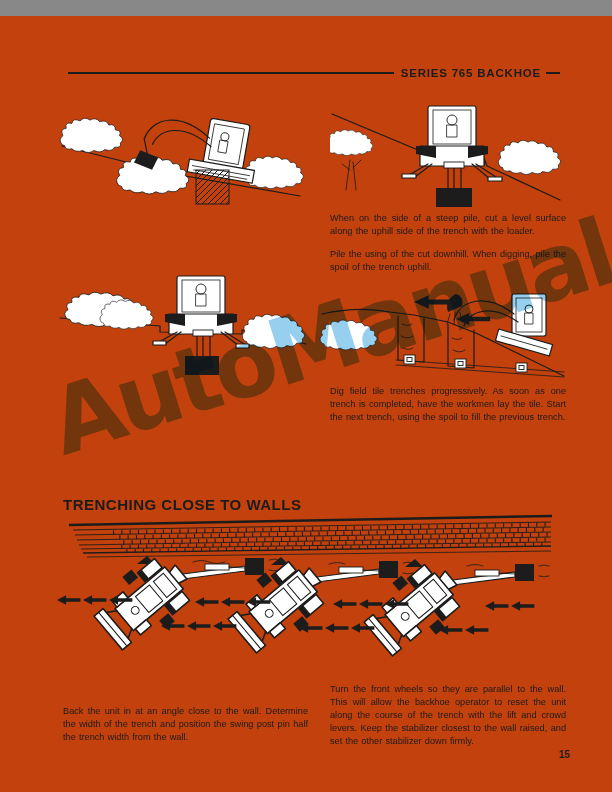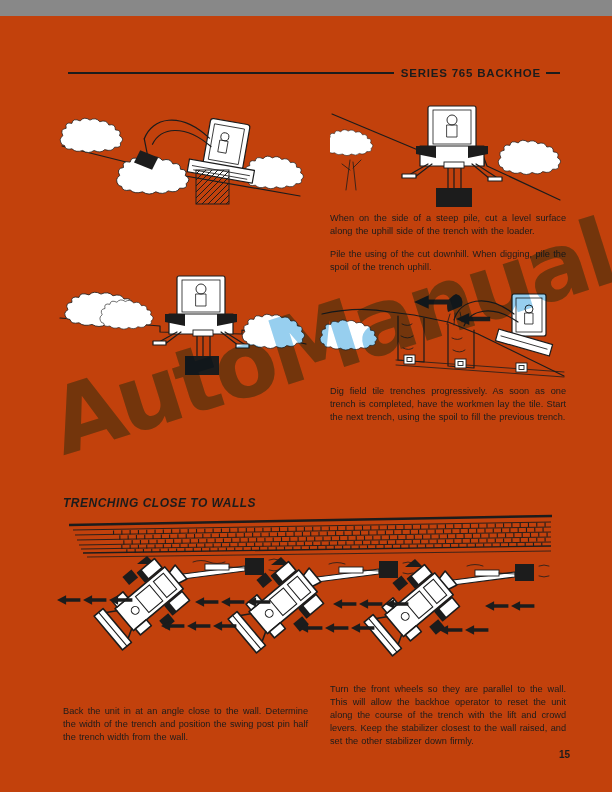--- a/index.html
+++ b/index.html
@@ -14,22 +14,22 @@
             display:flex; align-items:center; }
   .rule { height:2px; background:#1c1c1c; }
   .rule-long { flex:1; }
   .rule-short { width:14px; }
   .header-title { font-weight:bold; font-size:11.5px; letter-spacing:0.8px;
                   padding:0 5px 0 7px; white-space:nowrap; }
   
   .cap { position:absolute; font-size:9.2px; line-height:13px;
          text-align:justify; text-align-last:left; word-spacing:0.6px; }
   .cap b { font-weight:normal; }
-  .heading { position:absolute; font-weight:bold; font-size:12px;
-             letter-spacing:0.5px;font-style:italic; }
+  .heading { position:absolute; font-weight:bold; font-size:15px;
+             letter-spacing:0.5px; }
   .pagenum { position:absolute; font-weight:bold; font-size:10px; }
   
   .illus { position:absolute; }
   .ink { stroke:#1c1c1c; fill:none; stroke-width:1.2; stroke-linecap:round; stroke-linejoin:round; }
   .ink-thin { stroke:#1c1c1c; fill:none; stroke-width:0.8; stroke-linecap:round; }
   .fill { fill:#1c1c1c; stroke:none; }
   .wh { fill:#ffffff; stroke:#1c1c1c; stroke-width:1.2; stroke-linejoin:round; }
   .wh-thin { fill:#ffffff; stroke:#1c1c1c; stroke-width:0.9; }
   
   #watermark {

